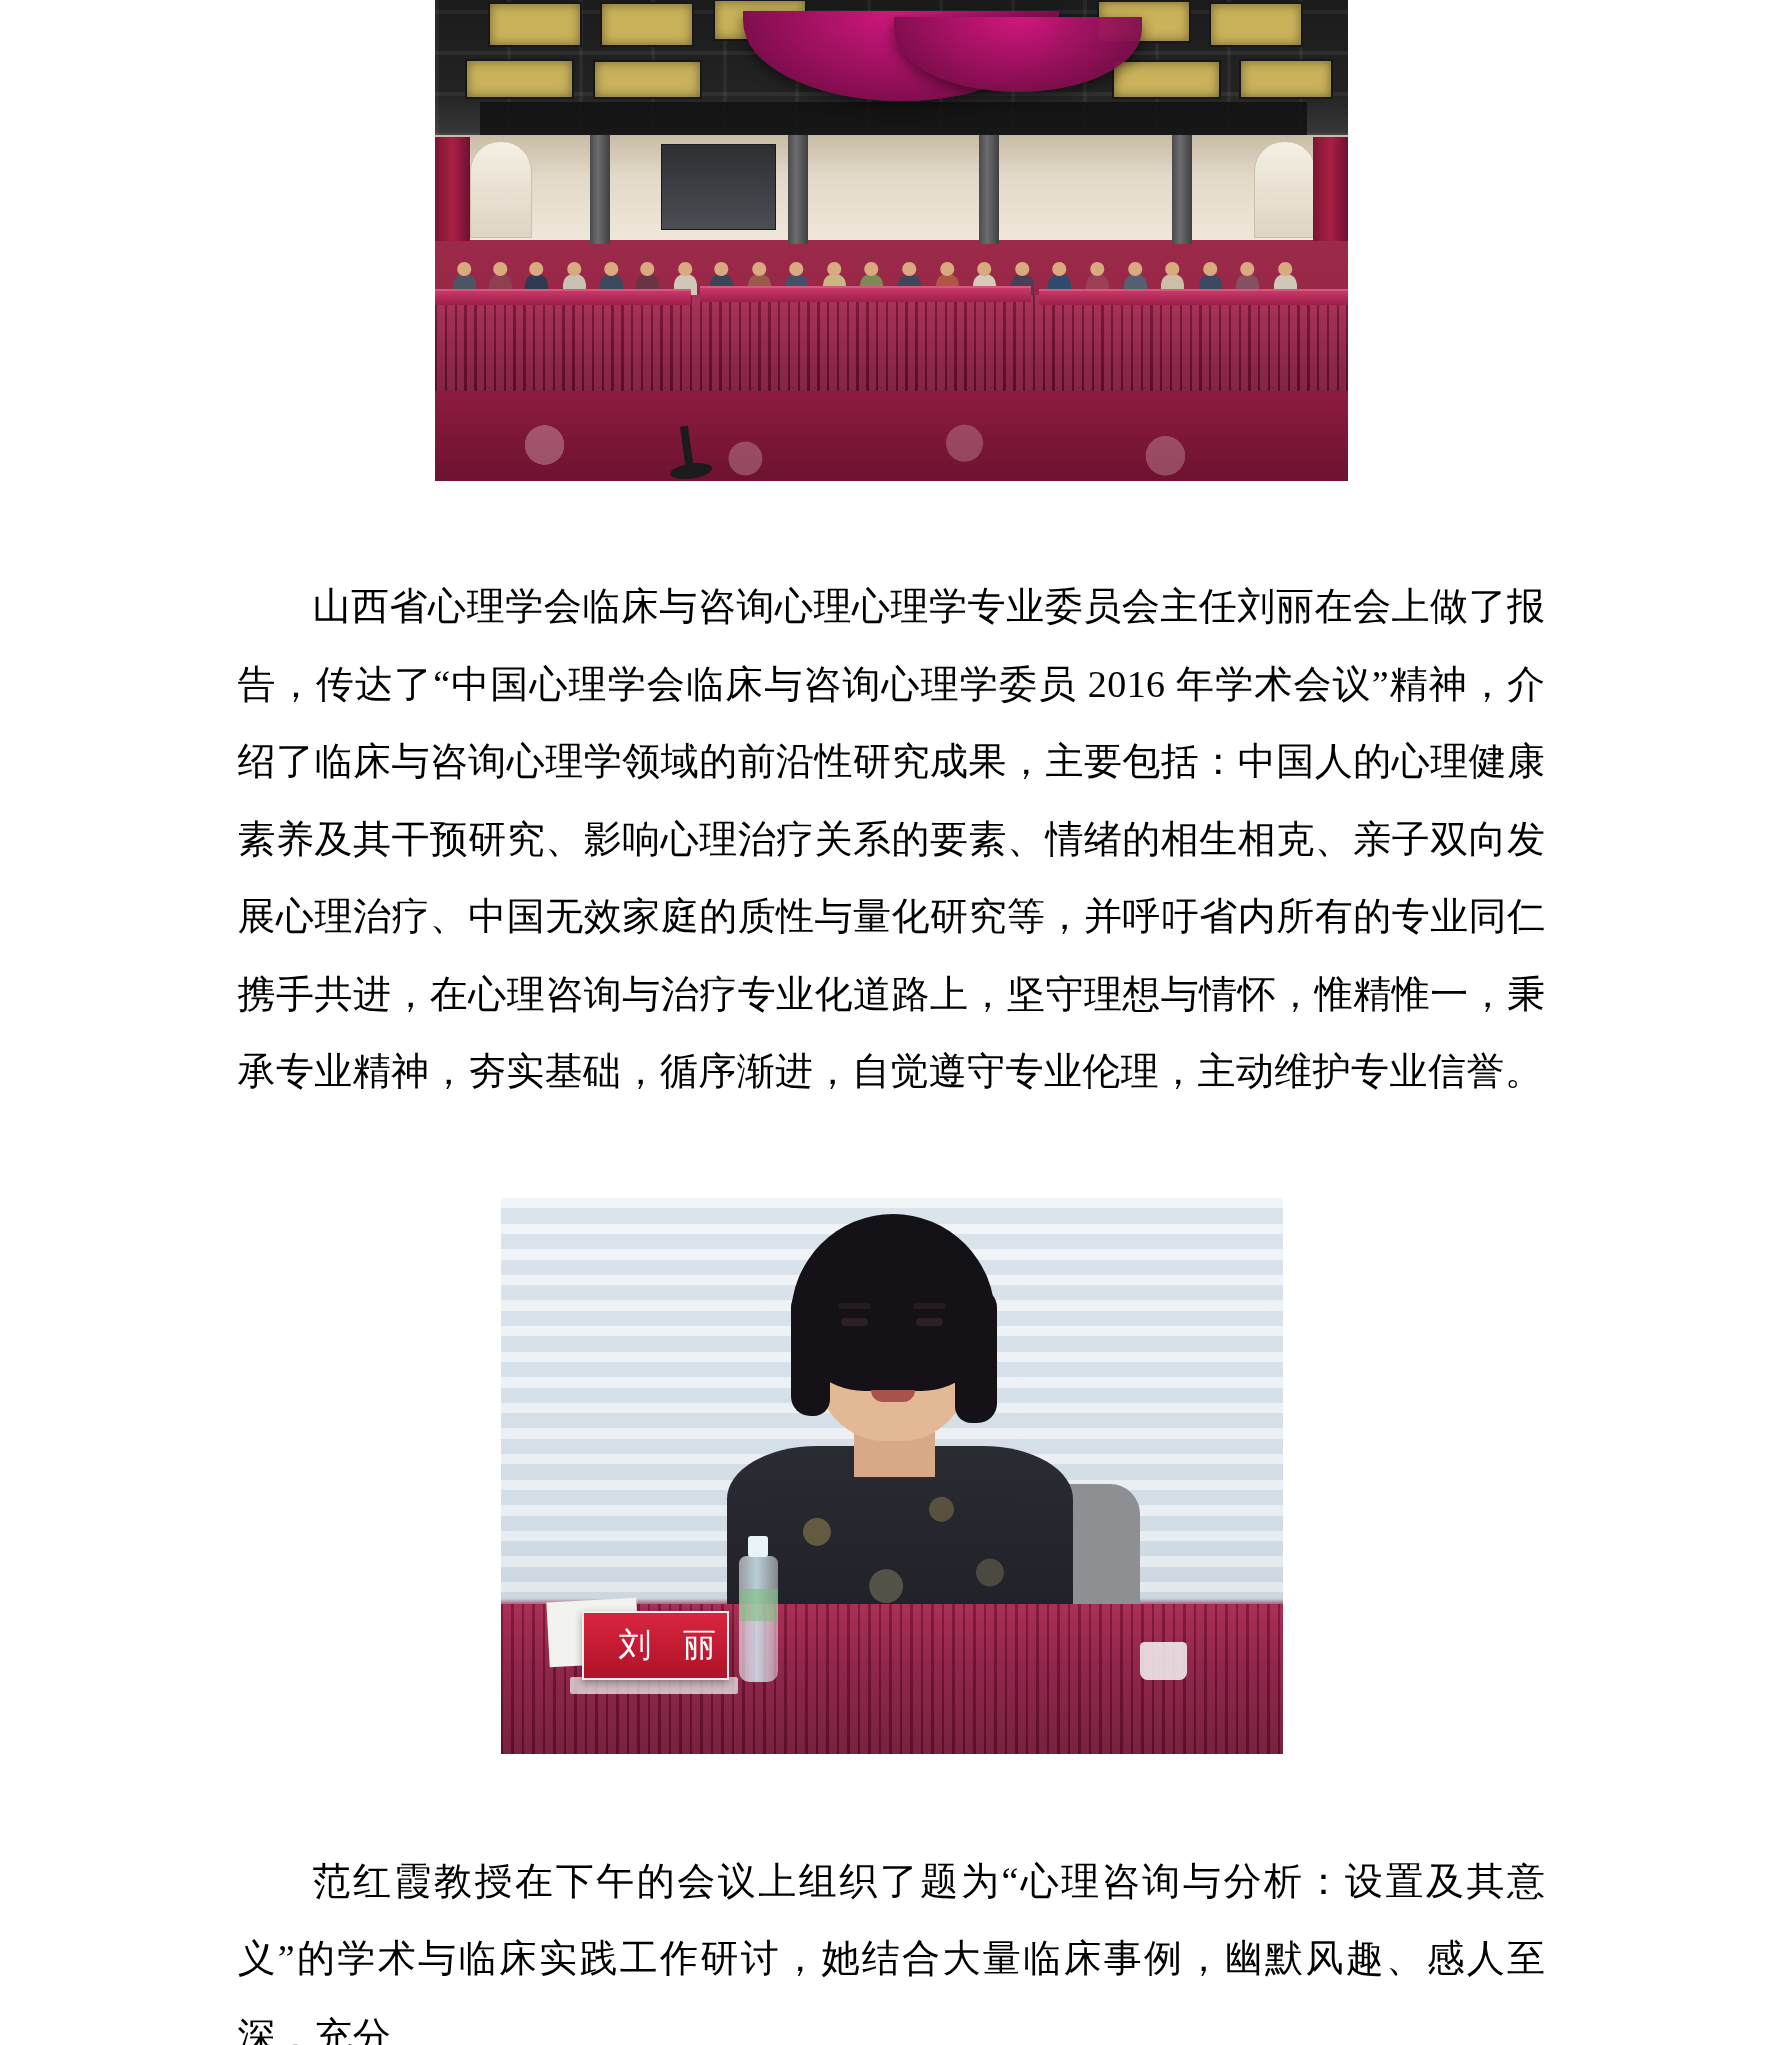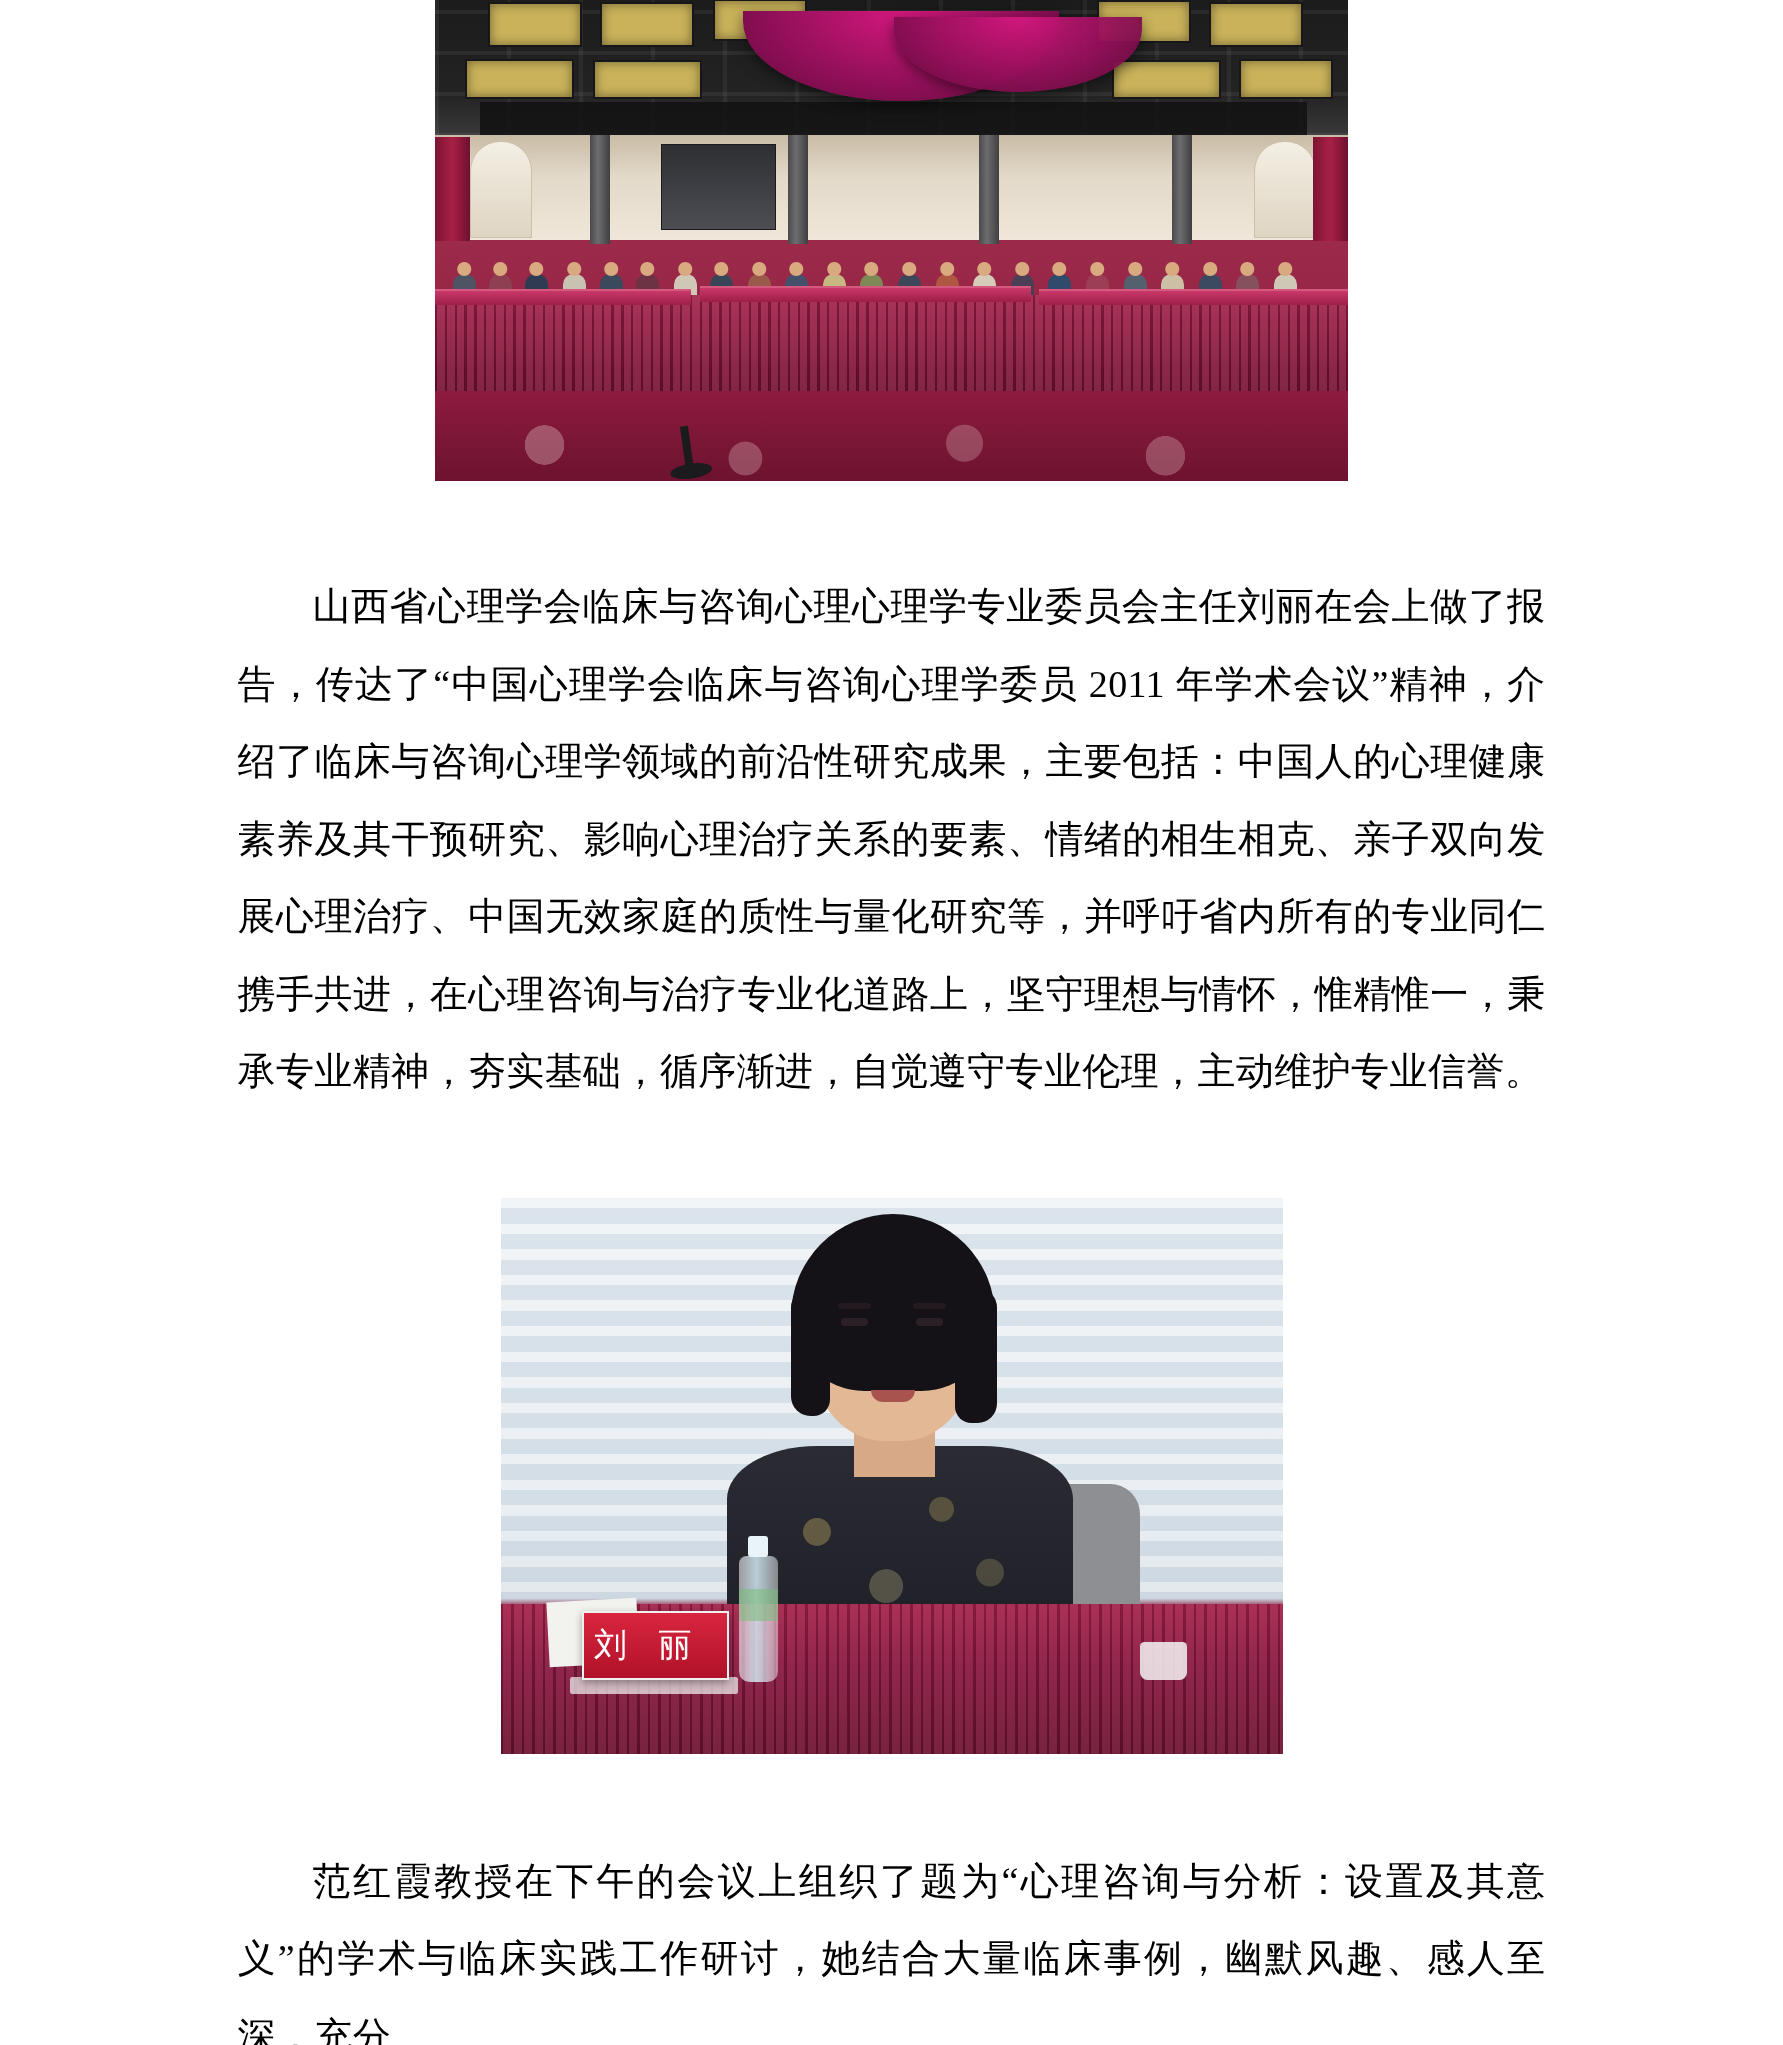--- a/index.html
+++ b/index.html
@@ -323,21 +323,21 @@
   .sp-nameplate {
     position: absolute;
     left: 81px;
     bottom: 74px;
     width: 143px;
     height: 65px;
     background: linear-gradient(to bottom, #d9253f, #b01229);
     border: 2.3px solid #f0f0ec;
     display: flex;
     align-items: center;
-    justify-content: flex-start;
+    justify-content: flex-end;
     box-shadow: 0 3px 7.5px rgba(0,0,0,0.35);
   }
   .sp-nameplate span {
     color: #ffffff;
     font-size: 33px;
     letter-spacing: 10.5px;
     font-family: "DejaVu Sans", sans-serif;
     text-indent: 10.5px;
   }
   .sp-nameplate-base {
@@ -479,21 +479,21 @@
       <div class="hall-table-top" style="left:265px; top:292px; width:331px;"></div>
       <div class="hall-table-top" style="left:604px; top:295px; width:309px;"></div>
       <div class="hall-carpet"></div>
       <div class="hall-mic"></div>
     </div>
   </div>
 
   <div class="gap-after-photo1"></div>
 
   <div class="body-text">
-    <p class="para">山西省心理学会临床与咨询心理心理学专业委员会主任刘丽在会上做了报告，传达了“中国心理学会临床与咨询心理学委员 2011 年学术会议”精神，介绍了临床与咨询心理学领域的前沿性研究成果，主要包括：中国人的心理健康素养及其干预研究、影响心理治疗关系的要素、情绪的相生相克、亲子双向发展心理治疗、中国无效家庭的质性与量化研究等，并呼吁省内所有的专业同仁携手共进，在心理咨询与治疗专业化道路上，坚守理想与情怀，惟精惟一，秉承专业精神，夯实基础，循序渐进，自觉遵守专业伦理，主动维护专业信誉。</p>
+    <p class="para">山西省心理学会临床与咨询心理心理学专业委员会主任刘丽在会上做了报告，传达了“中国心理学会临床与咨询心理学委员 2016 年学术会议”精神，介绍了临床与咨询心理学领域的前沿性研究成果，主要包括：中国人的心理健康素养及其干预研究、影响心理治疗关系的要素、情绪的相生相克、亲子双向发展心理治疗、中国无效家庭的质性与量化研究等，并呼吁省内所有的专业同仁携手共进，在心理咨询与治疗专业化道路上，坚守理想与情怀，惟精惟一，秉承专业精神，夯实基础，循序渐进，自觉遵守专业伦理，主动维护专业信誉。</p>
   </div>
 
   <div class="gap-before-photo2"></div>
 
   <div class="figure">
     <div class="photo photo-speaker">
       <div class="sp-screen-lines"></div>
       <div class="sp-chair"></div>
       <div class="sp-body"></div>
       <div class="sp-neck"></div>

